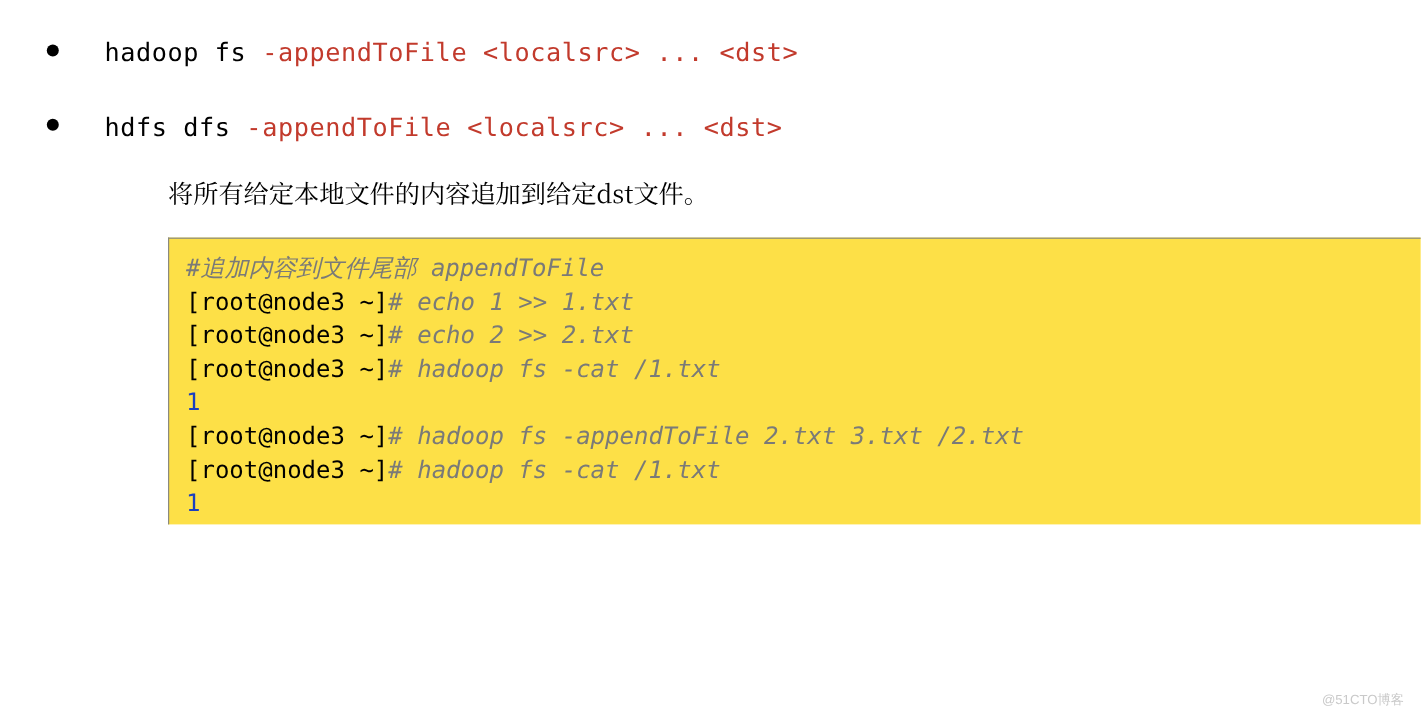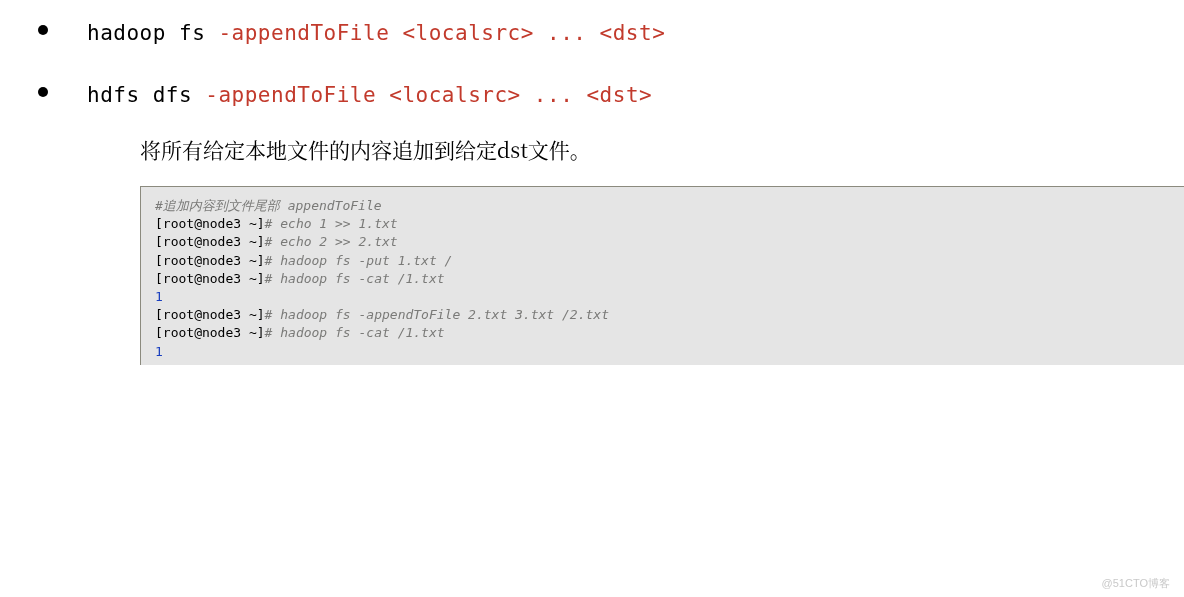--- a/index.html
+++ b/index.html
@@ -1,24 +1,24 @@
 <!DOCTYPE html>
 <html><head>
 <meta charset="utf-8">
 <style>
   html,body{margin:0;padding:0;background:#fff;font-family:"Songti SC","SimSun","Noto Serif CJK SC",serif;color:#000;font-size:21px}
-  .page{width:1184px;height:597px;position:relative;box-sizing:border-box;padding-top:10px}
+  .page{width:1184px;height:597px;position:relative;box-sizing:border-box;padding-top:22px}
   ul.top{list-style:disc;margin:0;padding:0 0 0 65px}
   ul.top>li{margin-bottom:26px;padding-left:22px}
   ul.top>li::marker{font-size:26px}
   .cmd{font-family:Menlo,Consolas,"DejaVu Sans Mono",monospace;letter-spacing:0.5px}
   .hl{color:#c23a2c}
   .desc{margin-left:140px;margin-top:4px}
   .desc p{margin:15px 0 22px 0;font-size:21px}
-  .term{margin-left:140px;margin-right:0;background:#e5e5e5;border:1px solid #8b8a7e;border-right:none;border-bottom:none;padding:10px 14px 4px 14px;font-family:Menlo,Consolas,"DejaVu Sans Mono",monospace;font-size:13px;line-height:1.4;color:#222}
+  .term{margin-left:140px;margin-right:0;background:#fde047;border:1px solid #8b8a7e;border-right:none;border-bottom:none;padding:10px 14px 4px 14px;font-family:Menlo,Consolas,"DejaVu Sans Mono",monospace;font-size:20px;line-height:1.4;color:#222}
   .term .line{white-space:pre}
   .prompt{color:#000}
   .comment{font-style:italic;color:#7a7a78}
   .output{color:#1a3fbf}
   .watermark{position:absolute;right:14px;bottom:6px;font-size:11px;color:#c9c9c9;font-family:Arial,sans-serif}
 </style>
 </head>
 <body>
 
 <div class="page">
@@ -34,21 +34,20 @@
 
   <div class="desc">
     <p>将所有给定本地文件的内容追加到给定dst文件。</p>
   </div>
 
   <div class="term">
     <div class="line comment">#追加内容到文件尾部 appendToFile</div>
 
     <div class="line"><span class="prompt">[root@node3 ~]</span><span class="comment">#</span><span class="comment"> echo 1 &gt;&gt; 1.txt</span></div>
     <div class="line"><span class="prompt">[root@node3 ~]</span><span class="comment">#</span><span class="comment"> echo 2 &gt;&gt; 2.txt</span></div>
-    <div class="line"><span class="prompt">[root@node3 ~]</span><span class="comment">#</span><span class="comment"> hadoop fs -put 1.txt /</span></div>
     <div class="line"><span class="prompt">[root@node3 ~]</span><span class="comment">#</span><span class="comment"> hadoop fs -cat /1.txt</span></div>
 
     <div class="line output">1</div>
 
     <div class="line"><span class="prompt">[root@node3 ~]</span><span class="comment">#</span><span class="comment"> hadoop fs -appendToFile 2.txt 3.txt /2.txt</span></div>
     <div class="line"><span class="prompt">[root@node3 ~]</span><span class="comment">#</span><span class="comment"> hadoop fs -cat /1.txt</span></div>
 
     <div class="line output">1</div>
   </div>
 

